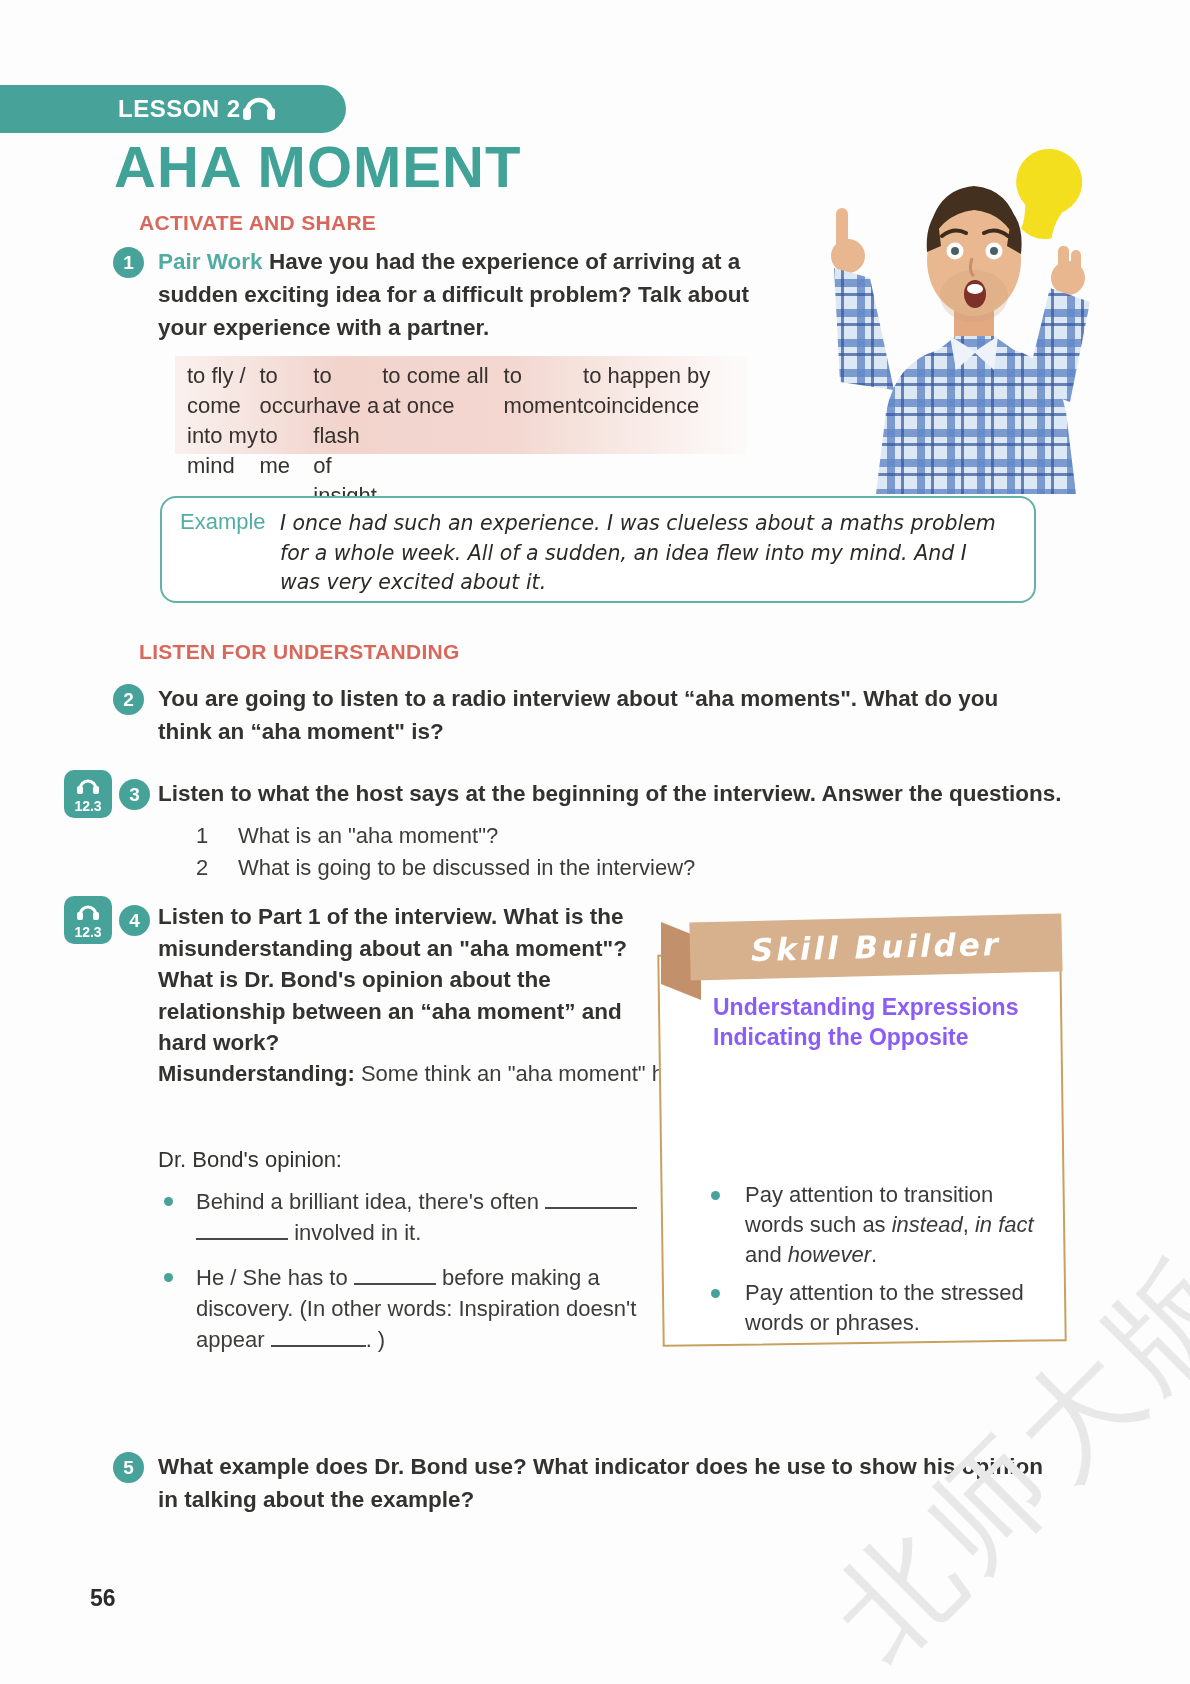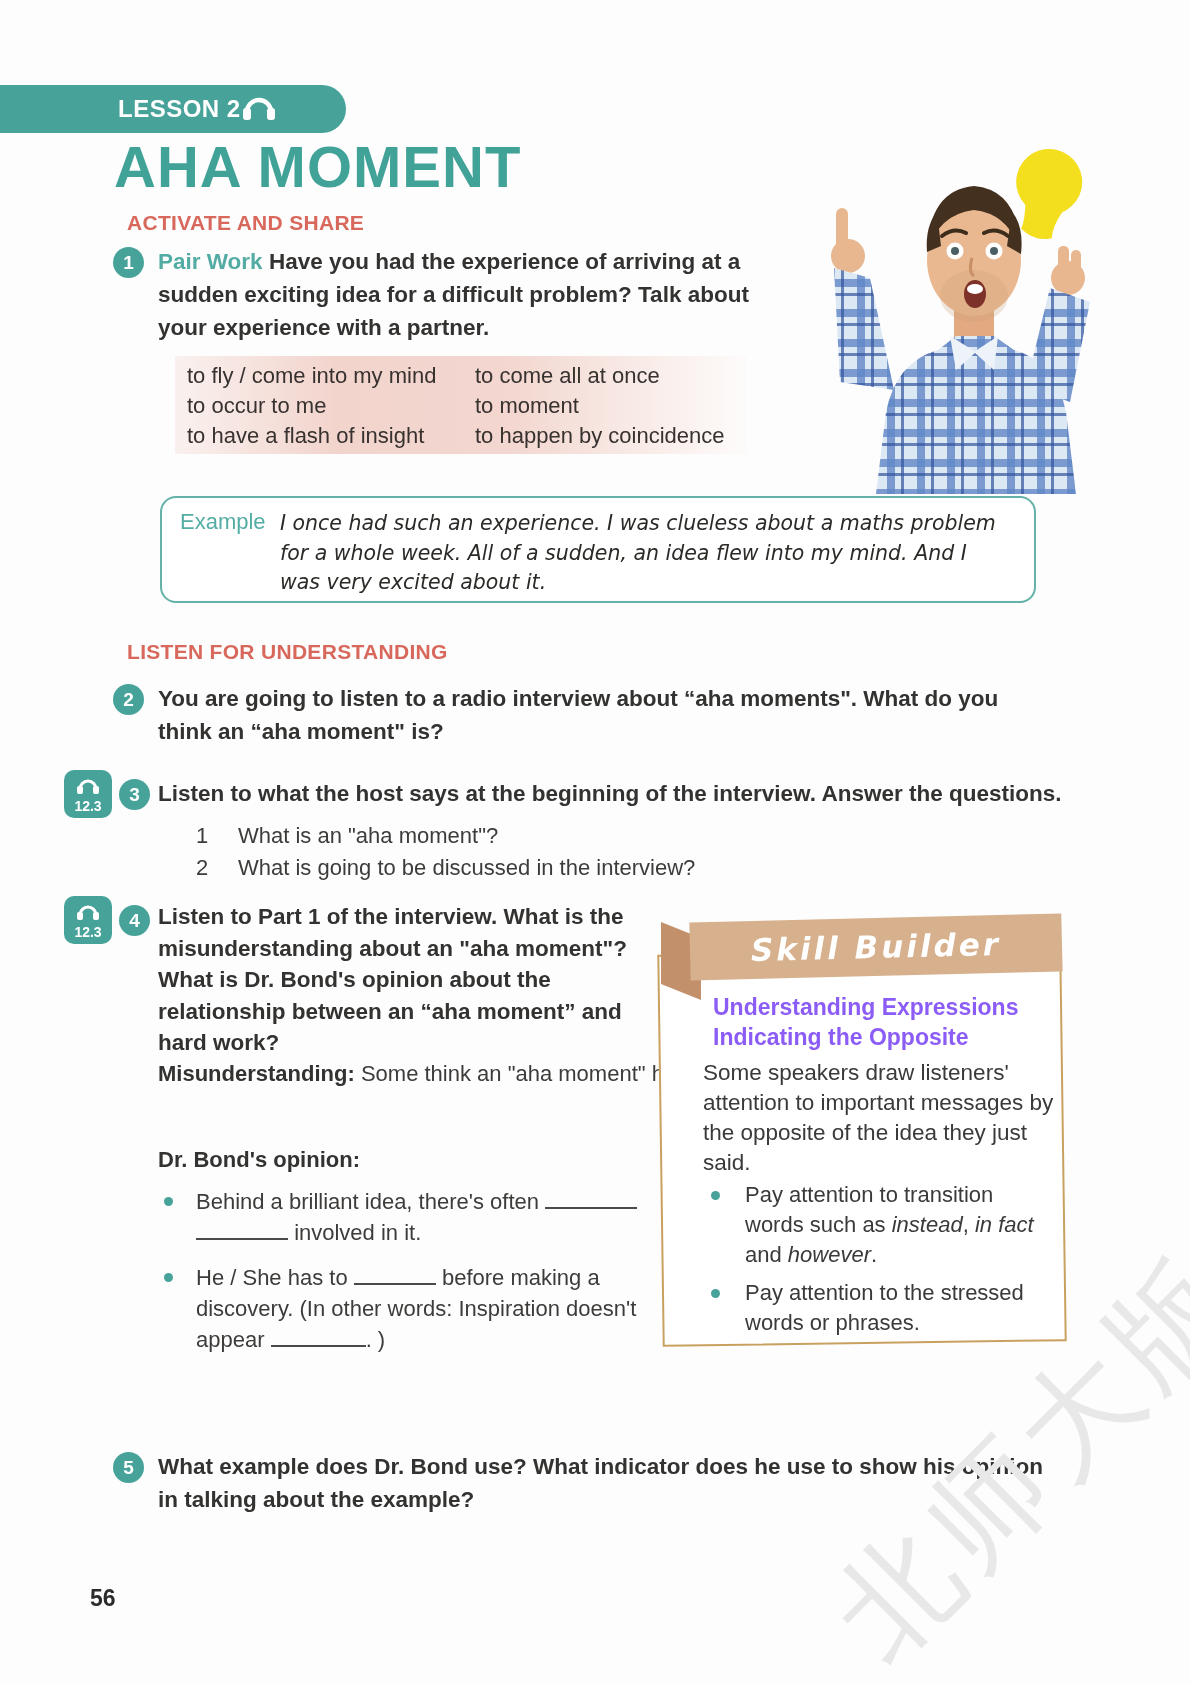--- a/index.html
+++ b/index.html
@@ -13,21 +13,21 @@
     position:absolute;left:0;top:85px;width:346px;height:48px;
     background:#47a39a;border-radius:0 24px 24px 0;
     display:flex;align-items:center;padding-left:118px;box-sizing:border-box;
   }
   .lesson-banner .label{color:#fff;font-size:24px;font-weight:bold;letter-spacing:.5px;}
   .page-title{
     position:absolute;left:114px;top:133px;
     font-size:58px;font-weight:bold;color:#41a298;letter-spacing:1px;
   }
   .section-heading{
-    position:absolute;font-size:21px;font-weight:bold;color:#d8685c;letter-spacing:.3px;
+    position:absolute;font-size:21px;font-weight:bold;color:#d8685c;letter-spacing:.3px;margin-left:12px;
   }
   .h-activate{left:127px;top:211px;}
   .h-listen{left:127px;top:640px;}
 
   
   .num-circle{
     position:absolute;width:31px;height:31px;border-radius:50%;
     background:#47a39a;color:#fff;font-size:19px;font-weight:bold;
     display:flex;align-items:center;justify-content:center;
   }
@@ -47,21 +47,21 @@
   .p4{left:158px;top:901px;width:470px;line-height:31.5px;}
   .p5{left:158px;top:1450px;width:900px;}
 
   
   .phrase-box{
     position:absolute;left:175px;top:356px;width:572px;height:98px;
     background:linear-gradient(90deg,rgba(240,205,196,.25) 0%,rgba(240,205,196,.85) 28%,
       rgba(240,205,196,.8) 58%,rgba(246,224,217,.6) 82%,rgba(252,243,240,.2) 100%);
     display:flex;padding:5px 0 0 12px;box-sizing:border-box;
   }
-  .phrase-col{display:flex;flex-direction:column;}
+  .phrase-col{display:flex;flex-direction:row;}
   .phrase-col.c1{width:288px;}
   .phrase-col div{font-size:22px;line-height:30px;color:#37322f;}
 
   
   .example-box{
     position:absolute;left:160px;top:496px;width:876px;height:107px;
     border:2px solid #64b1a9;border-radius:16px;background:#fff;
     display:flex;padding:11px 14px 0 18px;box-sizing:border-box;
   }
   .example-label{font-size:22px;color:#54ada4;flex:0 0 100px;}
@@ -75,21 +75,21 @@
   .subq .qn{display:inline-block;width:42px;}
   .q1{top:821px;} .q2{top:853px;}
 
   
   .misund{
     position:absolute;left:158px;top:1058px;width:490px;
     font-size:22px;line-height:32px;color:#3e3c3a;
     padding-left:208px;text-indent:-208px;box-sizing:content-box;
   }
   .misund b{color:#333230;}
-  .opinion-label{position:absolute;left:158px;top:1147px;font-size:22px;font-weight:bold;color:#333230;}
+  .opinion-label{position:absolute;left:158px;top:1147px;font-size:22px;font-weight:normal;color:#333230;}
   .opinion-list{position:absolute;left:158px;top:1186px;width:515px;margin:0;padding:0;list-style:none;}
   .opinion-list li{
     position:relative;padding-left:38px;font-size:22px;line-height:31px;color:#3e3c3a;margin-bottom:14px;
   }
   .opinion-list li::before,
   .sb-list li::before{
     content:"";position:absolute;left:6px;top:11px;width:9px;height:9px;border-radius:50%;background:#47a39a;
   }
   .blank{display:inline-block;border-bottom:2px solid #4a4a4a;height:.95em;vertical-align:baseline;}
   .w82{width:82px;} .w92{width:92px;} .w95{width:95px;}
@@ -274,21 +274,20 @@
     </li>
   </ul>
 
   <div class="sb-wrap">
     <div class="sb-box"></div>
     <div class="sb-ribbon-fold"></div>
     <div class="sb-ribbon">
       <span class="script">Skill Builder</span>
     </div>
     <div class="sb-heading">Understanding Expressions Indicating the Opposite</div>
-    <div class="sb-body">Some speakers draw listeners' attention to important messages by the opposite of the idea they just said.</div>
     <ul class="sb-list">
       <li><span>Pay attention to transition words such as </span><em>instead</em><span>, </span><em>in fact</em><span> and </span><em>however</em><span>.</span></li>
       <li><span>Pay attention to the stressed words or phrases.</span></li>
     </ul>
   </div>
 
   <div class="num-circle" style="left:113px;top:1452px;">5</div>
   <div class="prompt p5">What example does Dr. Bond use? What indicator does he use to show his opinion in talking about the example?</div>
 
   <div class="page-num">56</div>

